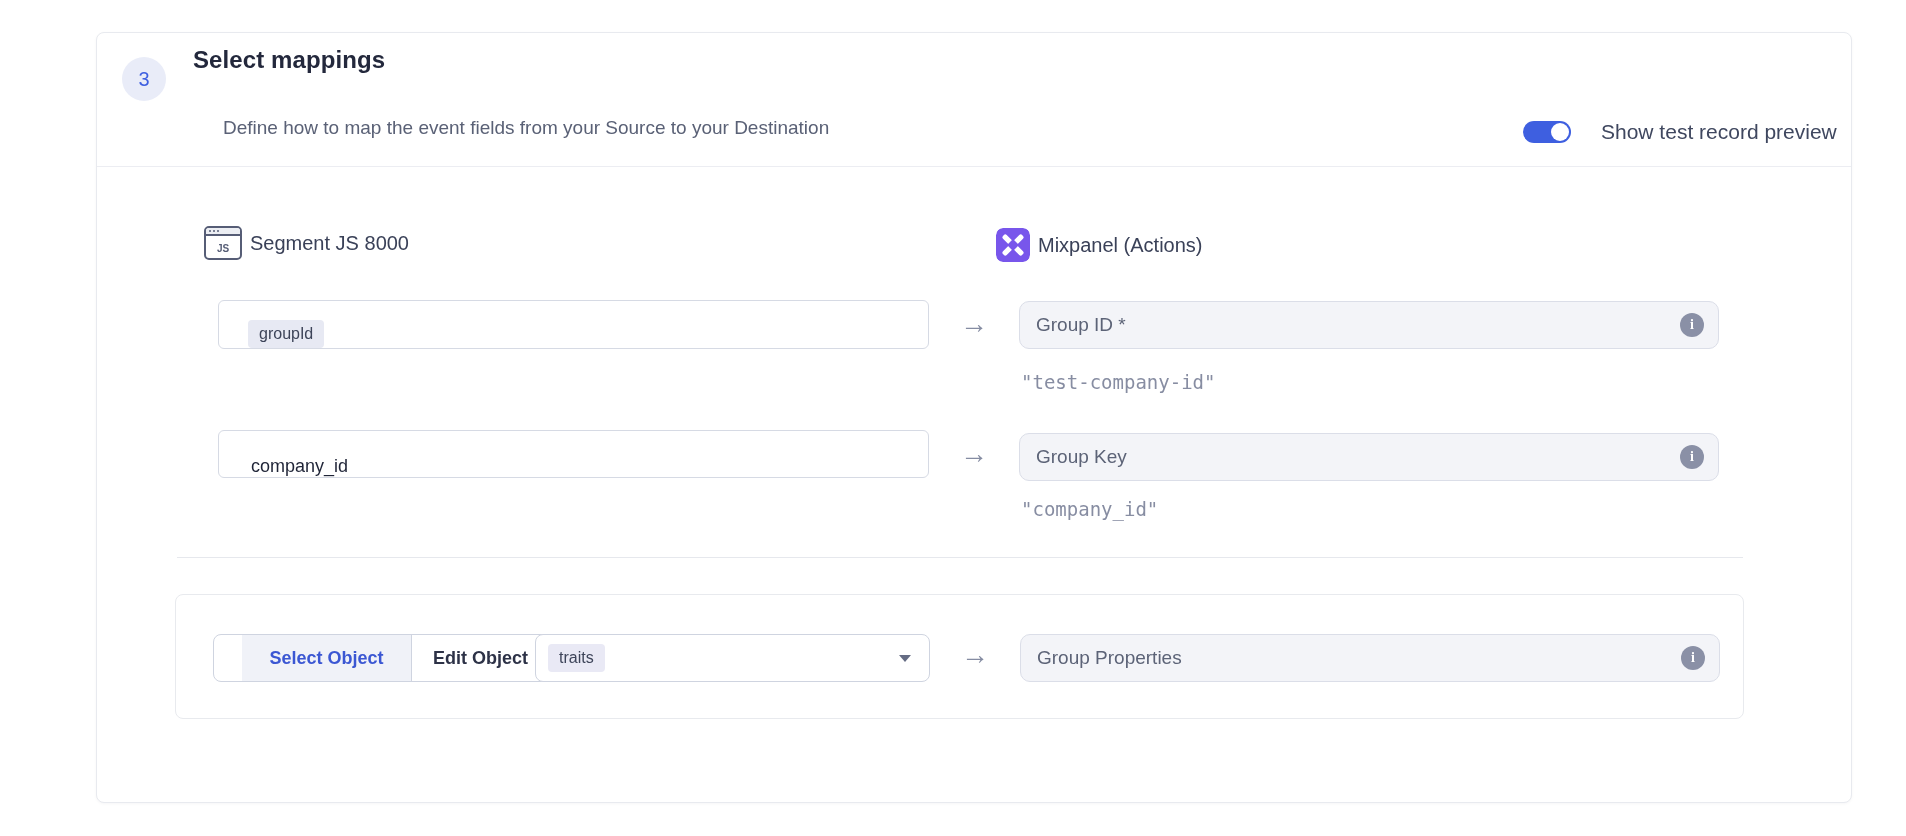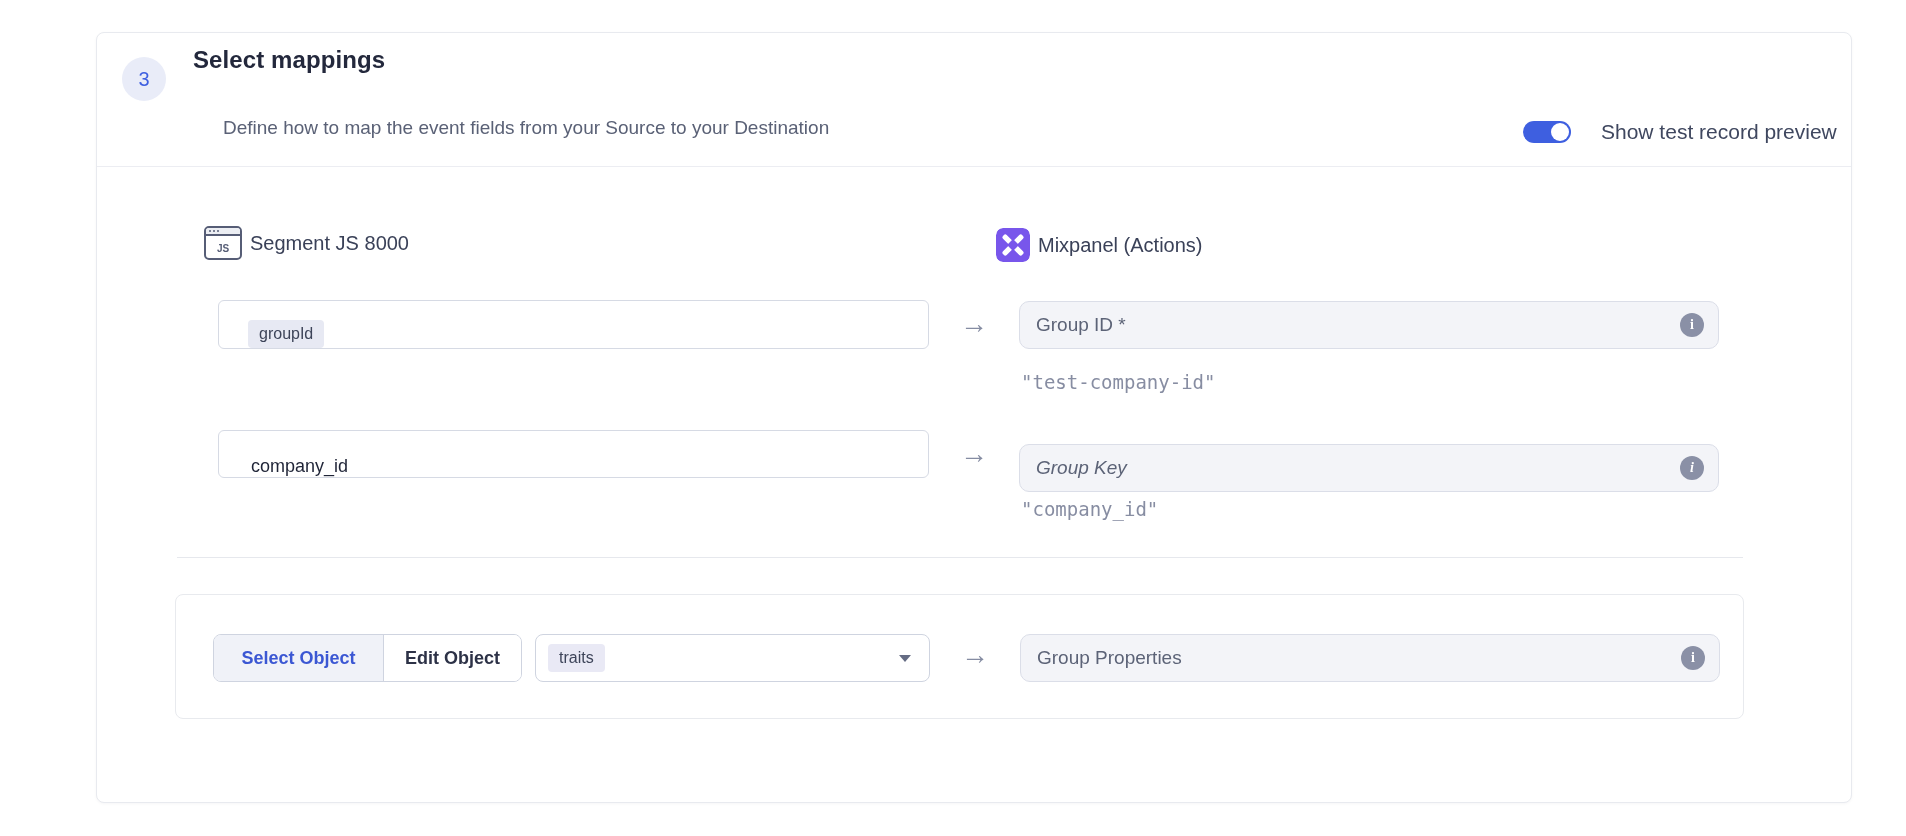--- a/index.html
+++ b/index.html
@@ -50,41 +50,41 @@
                  font-size:18px; color:#1f2437; width:650px; padding-left:3px; }
 
   .arrow { position:absolute; width:40px; height:40px; display:flex; align-items:center; justify-content:center;
            color:#858ca2; font-size:28px; }
   .arrow.a1 { left:857px; top:271px; }
   .arrow.a2 { left:857px; top:401px; }
 
   .dstfield { position:absolute; width:700px; height:48px; background:#f3f4f8; border:1px solid #dbdee8;
               border-radius:10px; display:flex; align-items:center; padding:0 14px 0 16px; }
   .dstfield.f1 { left:922px; top:268px; }
-  .dstfield.f2 { left:922px; top:411px;font-style:italic; }
+  .dstfield.f2 { left:922px; top:400px; }
   .dstlabel { font-size:19px; color:#5c6377; flex:1; }
   .info { width:24px; height:24px; border-radius:50%; background:#8a90a6; color:#fff;
           display:flex; align-items:center; justify-content:center; font-size:14px; font-weight:700;
           font-family:"Liberation Serif", serif; cursor:pointer; }
   .preview { position:absolute; font-family:"DejaVu Sans Mono", monospace; font-size:19px;
              line-height:26px; color:#878da2; }
   .preview.p1 { left:924px; top:336px; }
   .preview.p2 { left:924px; top:463px; }
 
   .divider { position:absolute; left:80px; top:524px; width:1566px; height:1px; background:#e6e8ed; }
 
   
   .objcard { position:absolute; left:78px; top:561px; width:1569px; height:125px;
              border:1px solid #e8eaee; border-radius:8px; background:#fff; }
   .seg { position:absolute; left:37px; top:39px; height:48px; display:flex;
          border:1px solid #cfd4e0; border-radius:8px; overflow:hidden; background:#fff; }
   .segbtn { height:100%; display:flex; align-items:center; justify-content:center;
             font-size:18px; font-weight:600; cursor:pointer; background:#fff; border:none;
             font-family:"Liberation Sans",sans-serif; }
-  .segbtn.active { width:170px; background:#f0f2f8; color:#3b57d3; border-right:1px solid #cfd4e0; }
+  .segbtn.active { width:170px; background:#f0f2f8; color:#3b57d3; border-right:1px solid #cfd4e0;margin-left:28px; }
   .segbtn.plain { width:137px; color:#2d3247; }
   .dropdown { position:absolute; left:359px; top:39px; width:395px; height:48px; background:#fff;
               border:1px solid #cfd4e0; border-radius:8px; display:flex; align-items:center;
               padding:0 18px 0 12px; cursor:pointer;justify-content:flex-end; }
   .dropdown .chip { background:#e9e9f5; }
   .caret { margin-left:auto; width:0; height:0; border-left:6px solid transparent;
            border-right:6px solid transparent; border-top:7px solid #656c84; }
   .arrow.a3 { left:779px; top:40px; }
   .dstfield.f3 { left:844px; top:39px; }
 </style>

